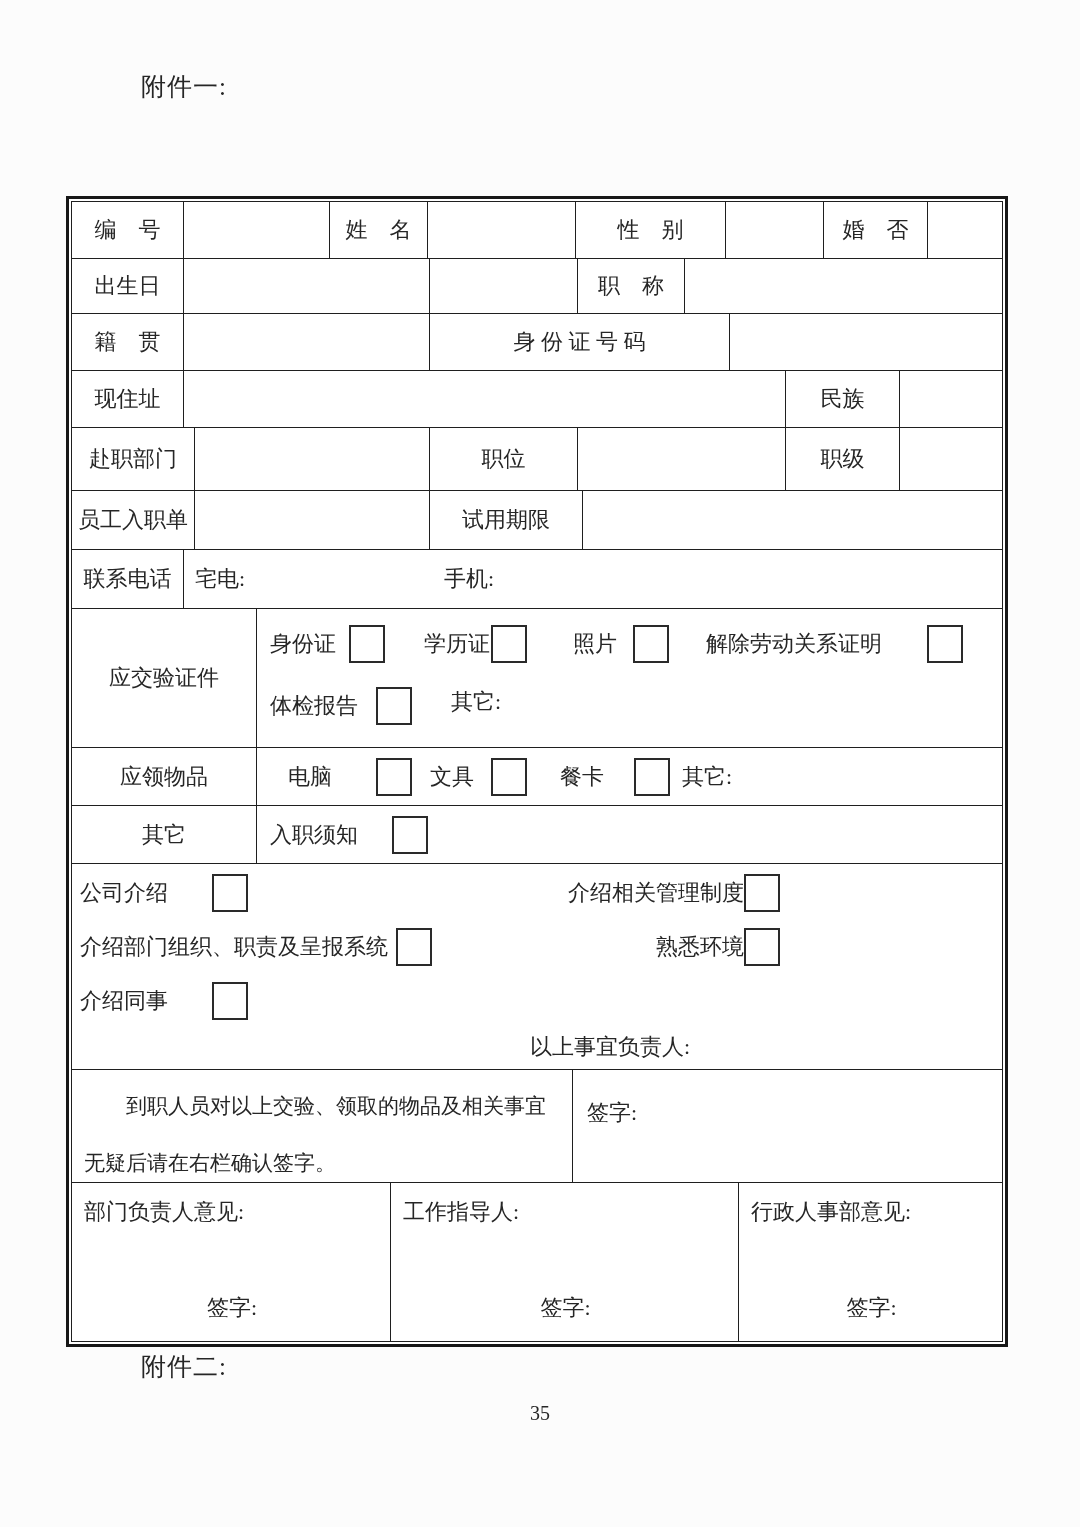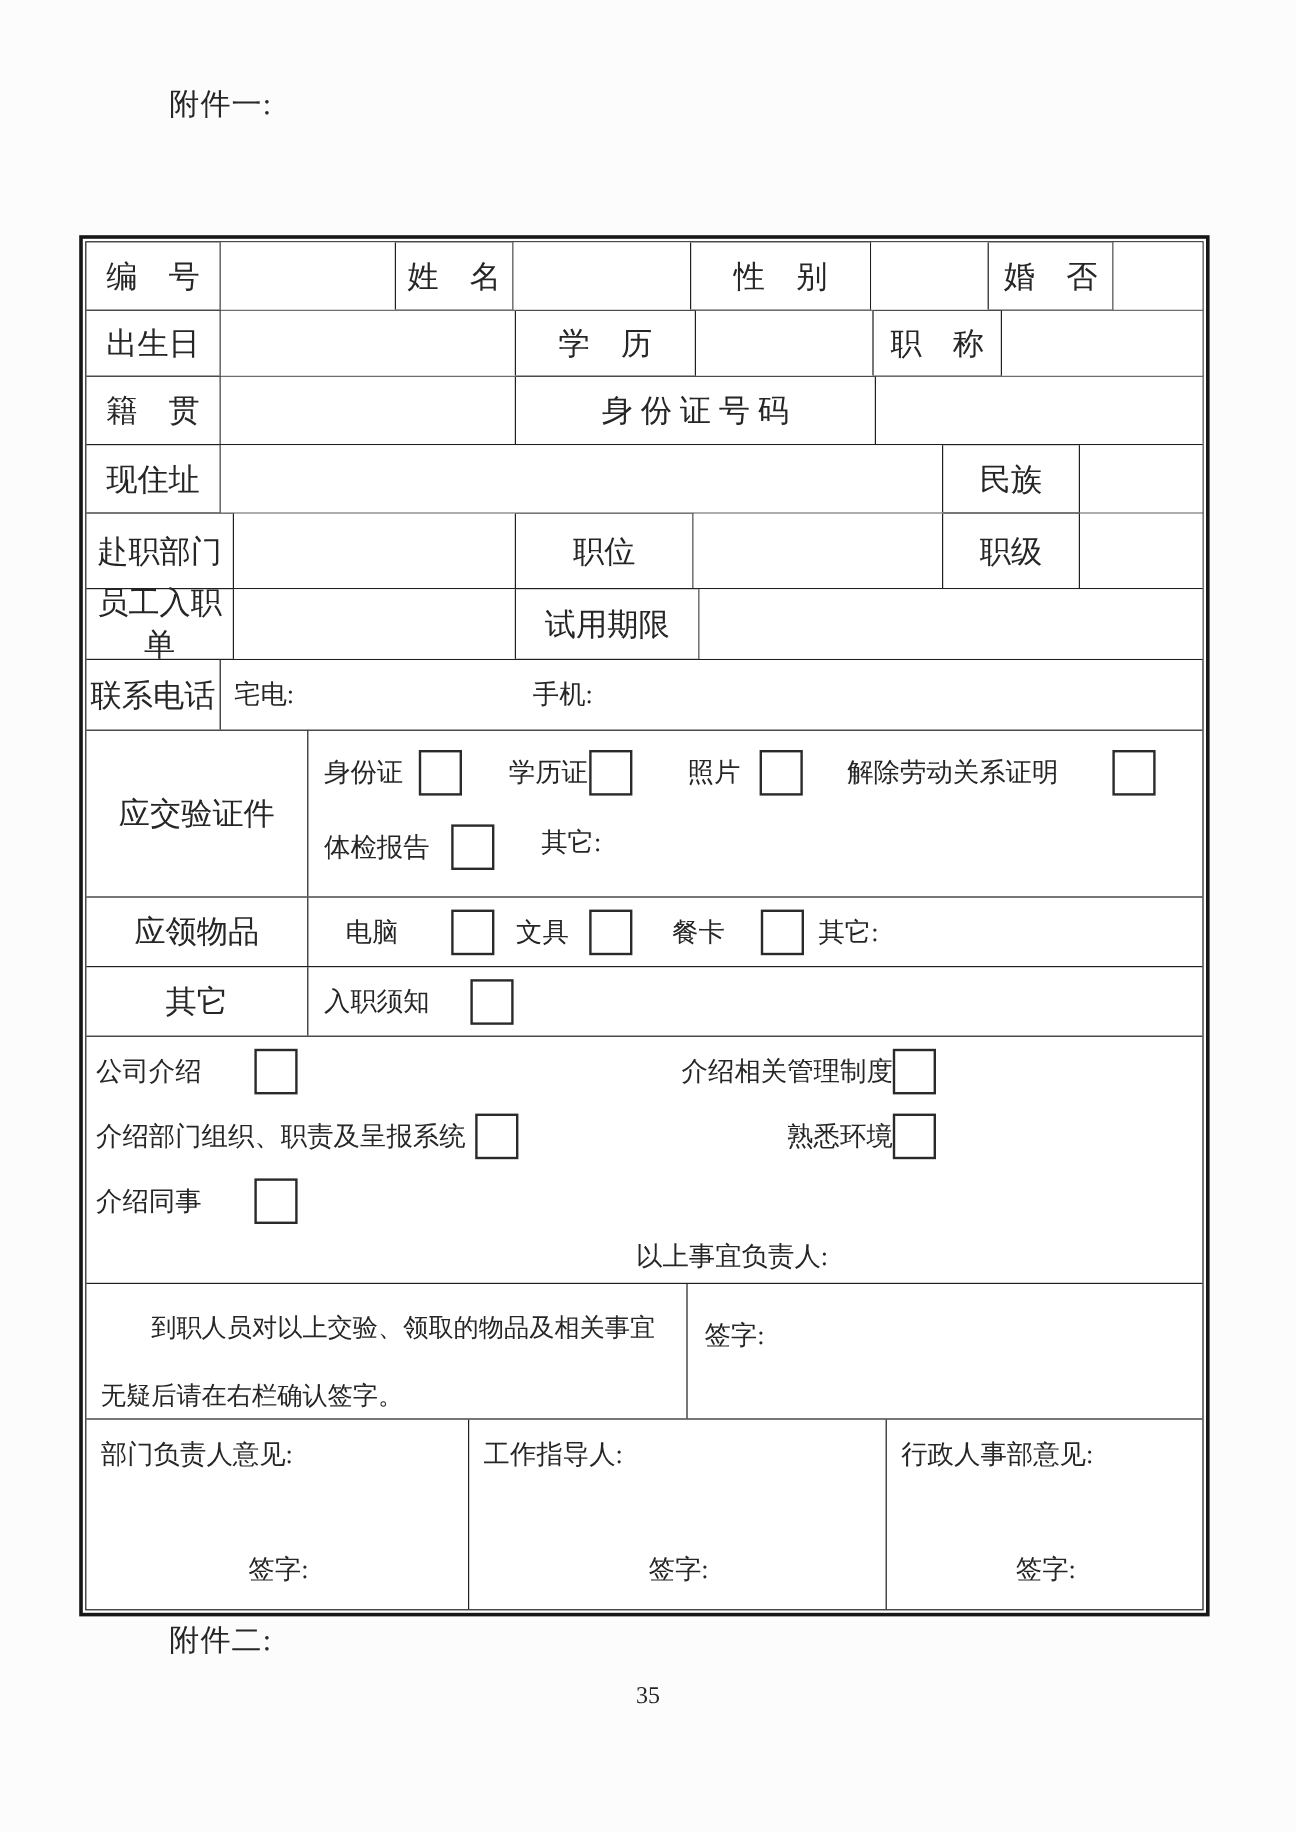--- a/index.html
+++ b/index.html
@@ -22,21 +22,21 @@
   .table-outer {
     position:absolute; left:66px; top:196px; width:942px;
     border:3px solid #171717; padding:2px; background:#fff; box-sizing:border-box;
   }
   .table-inner { border:1px solid #1f1f1f; }
 
   .row { display:flex; border-bottom:1px solid #1f1f1f; box-sizing:border-box; }
   .row:last-child { border-bottom:none; }
   .cell { border-right:1px solid #1f1f1f; box-sizing:border-box; flex:none; }
   .cell:last-child { border-right:none; flex:1 1 auto; }
-  .lbl { display:flex; align-items:center; justify-content:center; font-size:26px; text-align:center; }
+  .lbl { display:flex; align-items:center; justify-content:center; font-size:22px; text-align:center; }
   .blank { background:#fff; }
 
   .box { display:inline-block; width:32px; height:34px; border:2px solid #2a2a2a;
          background:#fff; vertical-align:middle; flex:none; }
 
   .inline-cell { display:flex; align-items:center; font-size:22px; position:relative; }
   .phone-home { padding-left:11px; }
   .phone-mobile { position:absolute; left:260px; }
 
   .stack-cell { display:flex; flex-direction:column; justify-content:space-between;
@@ -73,21 +73,20 @@
         <div class="cell blank" style="width:148px"></div>
         <div class="cell lbl" style="width:150px">性　别</div>
         <div class="cell blank" style="width:98px"></div>
         <div class="cell lbl" style="width:104px">婚　否</div>
         <div class="cell blank" style="width:74px"></div>
       </div>
 
       <div class="row" style="height:55px">
         <div class="cell lbl" style="width:112px">出生日</div>
         <div class="cell blank" style="width:246px"></div>
-        <div class="cell lbl" style="width:150px">学　历</div>
         <div class="cell blank" style="width:148px"></div>
         <div class="cell lbl" style="width:107px">职　称</div>
         <div class="cell blank" style="width:167px"></div>
       </div>
 
       <div class="row" style="height:57px">
         <div class="cell lbl" style="width:112px">籍　贯</div>
         <div class="cell blank" style="width:246px"></div>
         <div class="cell lbl" style="width:300px">身 份 证 号 码</div>
         <div class="cell blank" style="width:272px"></div>

